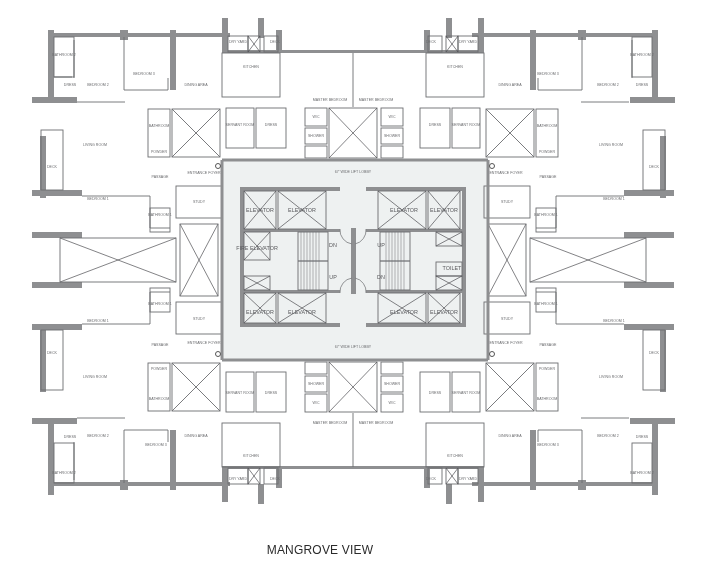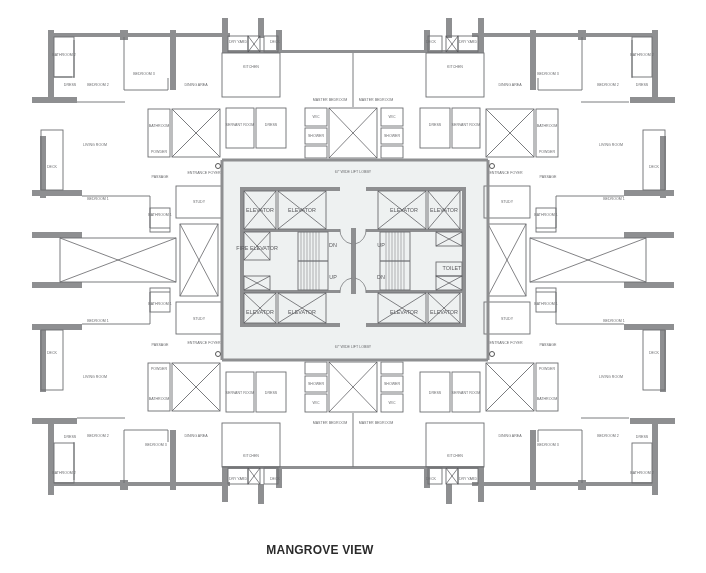--- a/index.html
+++ b/index.html
@@ -7,21 +7,21 @@
          font-family: "Liberation Sans", sans-serif; }
   #plan { position: absolute; left: 0; top: 0; width: 706px; height: 520px; }
   .wall { fill: #8e8f91; }
   .thin { stroke: #6c6d70; stroke-width: 0.9; fill: none; }
   .xline { stroke: #4d4e51; stroke-width: 0.7; }
   .lobby { fill: #eef1f1; }
   .door { stroke: #7a7b7e; stroke-width: 0.8; fill: none; }
   .lbl { font-size: 3.6px; fill: #6a6b6e; text-anchor: middle; font-family: "Liberation Sans", sans-serif; }
   .lbl-core { font-size: 5.4px; fill: #5a5b5e; text-anchor: middle; font-family: "Liberation Sans", sans-serif; }
   .caption { position: absolute; left: 0; width: 640px; top: 543px; text-align: center;
-             font-size: 12px; color: #2b2b2b; letter-spacing: 0.2px; font-family: "Liberation Sans", sans-serif; font-weight: bold; }
+             font-size: 12px; color: #2b2b2b; letter-spacing: 0.2px; font-family: "Liberation Sans", sans-serif; }
 </style>
 </head>
 <body>
 
 <svg id="plan" viewBox="0 0 706 520" xmlns="http://www.w3.org/2000/svg">
 
   <rect class="lobby" x="222" y="160" width="266" height="200"></rect>
 
   <rect class="wall" x="50" y="33" width="180" height="4"></rect>
   <rect class="wall" x="472" y="33" width="182" height="4"></rect>

